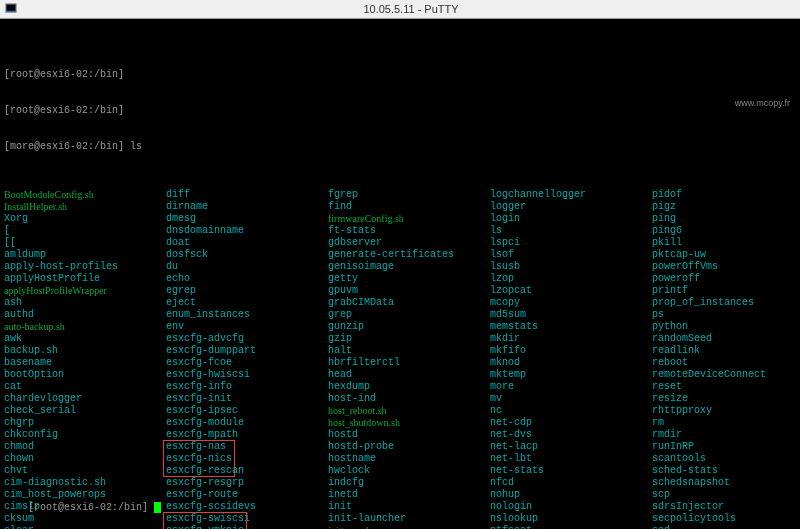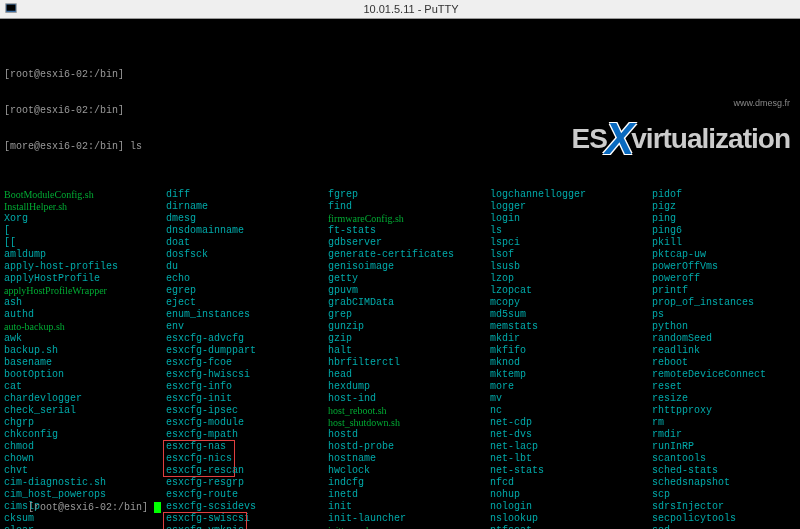--- a/index.html
+++ b/index.html
@@ -110,29 +110,26 @@
 </head>
 <body>
 
 <div class="titlebar">
   <span class="icon">
     <svg viewBox="0 0 16 16" width="14" height="14">
         <rect x="2" y="2" width="12" height="10" fill="#3a6ea5" stroke="#999"></rect>
         <rect x="3" y="3" width="10" height="7" fill="#000"></rect>
       </svg>
   </span>
-  <span class="title">10.01.5.11 - PuTTY</span>
+  <span class="title">10.05.5.11 - PuTTY</span>
 </div>
 
 <div class="terminal">
   <div class="watermark">
-    <div class="small">www.dmesg.fr</div>
-    <div class="big">
-      <span>ES</span><span class="x">X</span><span>virtualization</span>
-    </div>
+    <div class="small">www.mcopy.fr</div>
   </div>
 
   <span class="prompt-line"><span class="prompt-text">[root@esxi6-02:/bin]</span></span>
   <span class="prompt-line"><span class="prompt-text">[root@esxi6-02:/bin]</span></span>
   <span class="prompt-line"><span class="prompt-text">[more@esxi6-02:/bin] ls</span></span>
 
   <div class="listing" id="listing"><div class="col col0"><span class="green">BootModuleConfig.sh</span><span class="green">InstallHelper.sh</span><span class="teal">Xorg</span><span class="teal">[</span><span class="teal">[[</span><span class="teal">amldump</span><span class="teal">apply-host-profiles</span><span class="teal">applyHostProfile</span><span class="green">applyHostProfileWrapper</span><span class="teal">ash</span><span class="teal">authd</span><span class="green">auto-backup.sh</span><span class="teal">awk</span><span class="teal">backup.sh</span><span class="teal">basename</span><span class="teal">bootOption</span><span class="teal">cat</span><span class="teal">chardevlogger</span><span class="teal">check_serial</span><span class="teal">chgrp</span><span class="teal">chkconfig</span><span class="teal">chmod</span><span class="teal">chown</span><span class="teal">chvt</span><span class="teal">cim-diagnostic.sh</span><span class="teal">cim_host_powerops</span><span class="teal">cimslp</span><span class="teal">cksum</span><span class="teal">clear</span></div><div class="col col1"><span class="teal">diff</span><span class="teal">dirname</span><span class="teal">dmesg</span><span class="teal">dnsdomainname</span><span class="teal">doat</span><span class="teal">dosfsck</span><span class="teal">du</span><span class="teal">echo</span><span class="teal">egrep</span><span class="teal">eject</span><span class="teal">enum_instances</span><span class="teal">env</span><span class="teal">esxcfg-advcfg</span><span class="teal">esxcfg-dumppart</span><span class="teal">esxcfg-fcoe</span><span class="teal">esxcfg-hwiscsi</span><span class="teal">esxcfg-info</span><span class="teal">esxcfg-init</span><span class="teal">esxcfg-ipsec</span><span class="teal">esxcfg-module</span><span class="teal">esxcfg-mpath</span><span class="teal">esxcfg-nas</span><span class="teal"><span class="red">esxcfg-nics</span></span><span class="teal">esxcfg-rescan</span><span class="teal">esxcfg-resgrp</span><span class="teal">esxcfg-route</span><span class="teal">esxcfg-scsidevs</span><span class="teal">esxcfg-swiscsi</span><span class="teal"><span class="red">esxcfg-vmknic</span></span></div><div class="col col2"><span class="teal">fgrep</span><span class="teal">find</span><span class="green">firmwareConfig.sh</span><span class="teal">ft-stats</span><span class="teal">gdbserver</span><span class="teal">generate-certificates</span><span class="teal">genisoimage</span><span class="teal">getty</span><span class="teal">gpuvm</span><span class="teal">grabCIMData</span><span class="teal">grep</span><span class="teal">gunzip</span><span class="teal">gzip</span><span class="teal">halt</span><span class="teal">hbrfilterctl</span><span class="teal">head</span><span class="teal">hexdump</span><span class="teal">host-ind</span><span class="green">host_reboot.sh</span><span class="green">host_shutdown.sh</span><span class="teal">hostd</span><span class="teal">hostd-probe</span><span class="teal">hostname</span><span class="teal">hwclock</span><span class="teal">indcfg</span><span class="teal">inetd</span><span class="teal">init</span><span class="teal">init-launcher</span><span class="green">initterm.sh</span></div><div class="col col3"><span class="teal">logchannellogger</span><span class="teal">logger</span><span class="teal">login</span><span class="teal">ls</span><span class="teal">lspci</span><span class="teal">lsof</span><span class="teal">lsusb</span><span class="teal">lzop</span><span class="teal">lzopcat</span><span class="teal">mcopy</span><span class="teal">md5sum</span><span class="teal">memstats</span><span class="teal">mkdir</span><span class="teal">mkfifo</span><span class="teal">mknod</span><span class="teal">mktemp</span><span class="teal">more</span><span class="teal">mv</span><span class="teal">nc</span><span class="teal">net-cdp</span><span class="teal">net-dvs</span><span class="teal">net-lacp</span><span class="teal">net-lbt</span><span class="teal">net-stats</span><span class="teal">nfcd</span><span class="teal">nohup</span><span class="teal">nologin</span><span class="teal">nslookup</span><span class="teal">ntfscat</span></div><div class="col col4"><span class="teal">pidof</span><span class="teal">pigz</span><span class="teal">ping</span><span class="teal">ping6</span><span class="teal">pkill</span><span class="teal">pktcap-uw</span><span class="teal">powerOffVms</span><span class="teal">poweroff</span><span class="teal">printf</span><span class="teal">prop_of_instances</span><span class="teal">ps</span><span class="teal">python</span><span class="teal">randomSeed</span><span class="teal">readlink</span><span class="teal">reboot</span><span class="teal">remoteDeviceConnect</span><span class="teal">reset</span><span class="teal">resize</span><span class="teal">rhttpproxy</span><span class="teal">rm</span><span class="teal">rmdir</span><span class="teal">runInRP</span><span class="teal">scantools</span><span class="teal">sched-stats</span><span class="teal">schedsnapshot</span><span class="teal">scp</span><span class="teal">sdrsInjector</span><span class="teal">secpolicytools</span><span class="teal">sed</span></div></div>
 
   <div class="bottom-prompt">
     <span class="prompt-text">[root@esxi6-02:/bin] </span><span class="cursor"></span>

